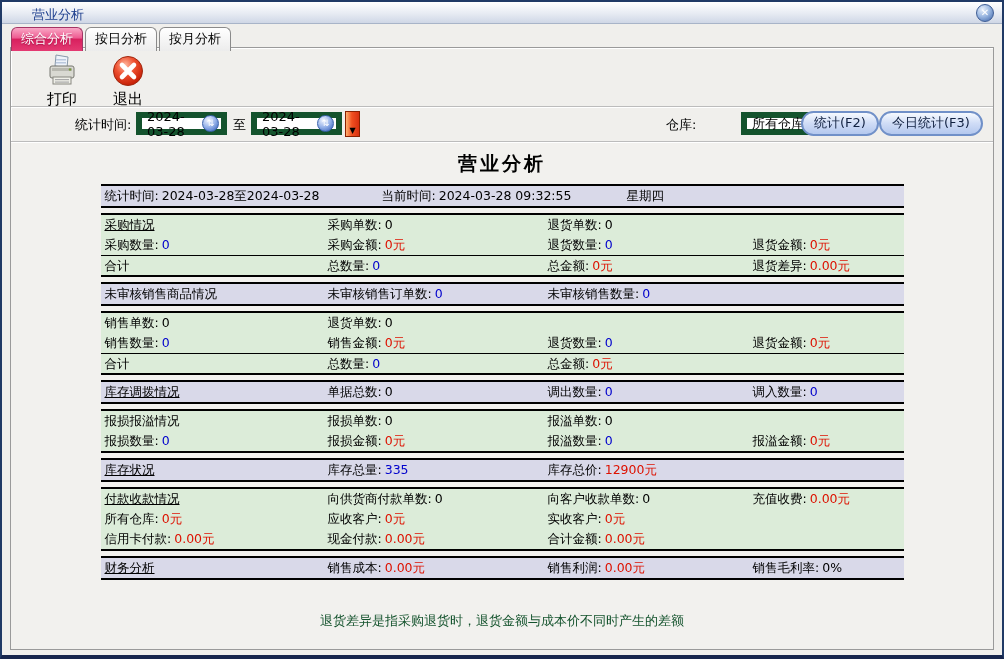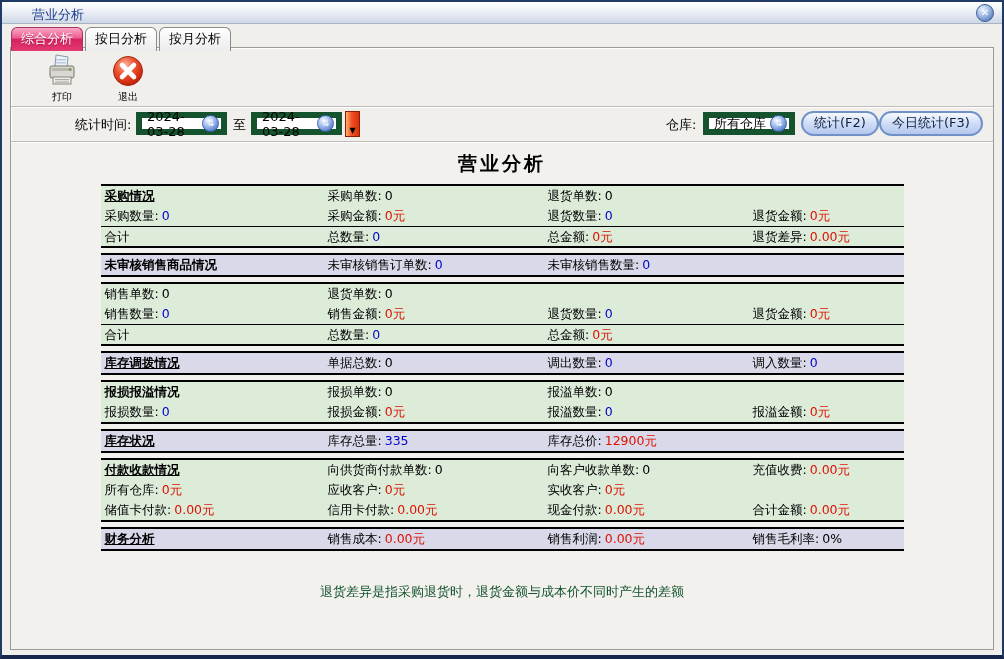--- a/index.html
+++ b/index.html
@@ -40,21 +40,21 @@
   }
   
   .panel {
     position:absolute; top:45px; left:8px; right:8px; bottom:5px;
     border:1px solid #9a9a9a; box-shadow:inset 1px 1px 0 #ffffff;
     background:#f0efec;
   }
   .toolbar { position:relative; height:58px; }
   .tool { position:absolute; top:5px; width:58px; text-align:center; cursor:pointer; }
   .tool .t-icon { height:36px; display:flex; align-items:center; justify-content:center; }
-  .tool .t-label { font-size:10px; margin-top:1px; }
+  .tool .t-label { font-size:15px; margin-top:1px; }
   
   .filterbar {
     position:relative; height:34px;
     border-top:1px solid #bcbcbc; box-shadow:inset 0 1px 0 #ffffff;
   }
   .fl { position:absolute; top:9px; font-size:13px; }
   .field {
     position:absolute; top:5px; height:23px; background:#fff; border:6px solid #14532d;
     display:flex; align-items:center; padding:0 2px 0 5px; font-size:13px; cursor:pointer;
   }
@@ -84,21 +84,21 @@
     font-weight:bold; font-size:19px; letter-spacing:3px; margin-top:9px;
   }
   .rtable { width:803px; margin:7px auto 0 auto; }
   .section { border-top:2px solid #000; border-bottom:2px solid #000; margin-bottom:5px; }
   .bg-lav { background:#d9d9e9; }
   .bg-grn { background:#dcecd9; }
   .rrow { display:grid; grid-template-columns:223px 220px 205px 1fr; height:20px; line-height:20px; }
   .rrow.info { grid-template-columns:277px 245px 1fr; }
   .rrow.topline { border-top:1px solid #000; }
   .cell { padding-left:4px; white-space:nowrap; font-size:12.5px; }
-  .lab.hdr { font-weight:bold; }
+  .lab.hdr { font-weight:normal; }
   .lab.hdr.u { text-decoration:underline; }
   .val { padding-left:3px; }
   .v-blue { color:#0000cc; }
   .v-red { color:#dd1100; }
   .v-black { color:#000; }
   .note { text-align:center; color:#14532d; font-size:13px; margin-top:32px; }
 </style>
 </head>
 <body>
 
@@ -159,31 +159,38 @@
         <span class="spinner">⇅</span>
       </div>
       <span class="fl" style="left:222px">至</span>
       <div class="field" style="left:240px;width:91px">
         <span>2024-03-28</span>
         <span class="spinner">⇅</span>
       </div>
       <div class="red-drop" style="left:334px">▼</div>
 
       <span class="fl" style="left:655px">仓库:</span>
-      <div class="field" style="left:692px;width:92px">
+      <div class="field" style="left:730px;width:92px">
         <span>所有仓库</span>
         <span class="spinner">⇅</span>
       </div>
       <div class="pill" style="left:790px">统计(F2)</div>
       <div class="pill" style="left:868px">今日统计(F3)</div>
     </div>
 
     <div class="content">
       <div class="report-title">营业分析</div>
       <div class="rtable">
+          <div class="section bg-lav">
+            <div class="rrow info">
+              <div class="cell"><span class="lab">统计时间:</span><span class="val v-black">2024-03-28至2024-03-28</span></div>
+              <div class="cell"><span class="lab">当前时间:</span><span class="val v-black">2024-03-28 09:32:55</span></div>
+              <div class="cell"><span class="lab">星期四</span></div>
+            </div>
+          </div>
           <div class="section bg-grn">
             <div class="rrow">
               <div class="cell"><span class="lab hdr u">采购情况</span></div>
               <div class="cell"><span class="lab">采购单数:</span><span class="val v-black">0</span></div>
               <div class="cell"><span class="lab">退货单数:</span><span class="val v-black">0</span></div>
               <div class="cell"></div>
             </div>
             <div class="rrow">
               <div class="cell"><span class="lab">采购数量:</span><span class="val v-blue">0</span></div>
               <div class="cell"><span class="lab">采购金额:</span><span class="val v-red">0元</span></div>
@@ -260,21 +267,20 @@
               <div class="cell"><span class="lab">向供货商付款单数:</span><span class="val v-black">0</span></div>
               <div class="cell"><span class="lab">向客户收款单数:</span><span class="val v-black">0</span></div>
               <div class="cell"><span class="lab">充值收费:</span><span class="val v-red">0.00元</span></div>
             </div>
             <div class="rrow">
               <div class="cell"><span class="lab">所有仓库:</span><span class="val v-red">0元</span></div>
               <div class="cell"><span class="lab">应收客户:</span><span class="val v-red">0元</span></div>
               <div class="cell"><span class="lab">实收客户:</span><span class="val v-red">0元</span></div>
             </div>
             <div class="rrow">
-              <div class="cell"><span class="lab">储值卡付款:</span><span class="val v-red">0.00元</span></div>
               <div class="cell"><span class="lab">信用卡付款:</span><span class="val v-red">0.00元</span></div>
               <div class="cell"><span class="lab">现金付款:</span><span class="val v-red">0.00元</span></div>
               <div class="cell"><span class="lab">合计金额:</span><span class="val v-red">0.00元</span></div>
             </div>
           </div>
           <div class="section bg-lav">
             <div class="rrow">
               <div class="cell"><span class="lab hdr u">财务分析</span></div>
               <div class="cell"><span class="lab">销售成本:</span><span class="val v-red">0.00元</span></div>
               <div class="cell"><span class="lab">销售利润:</span><span class="val v-red">0.00元</span></div>

